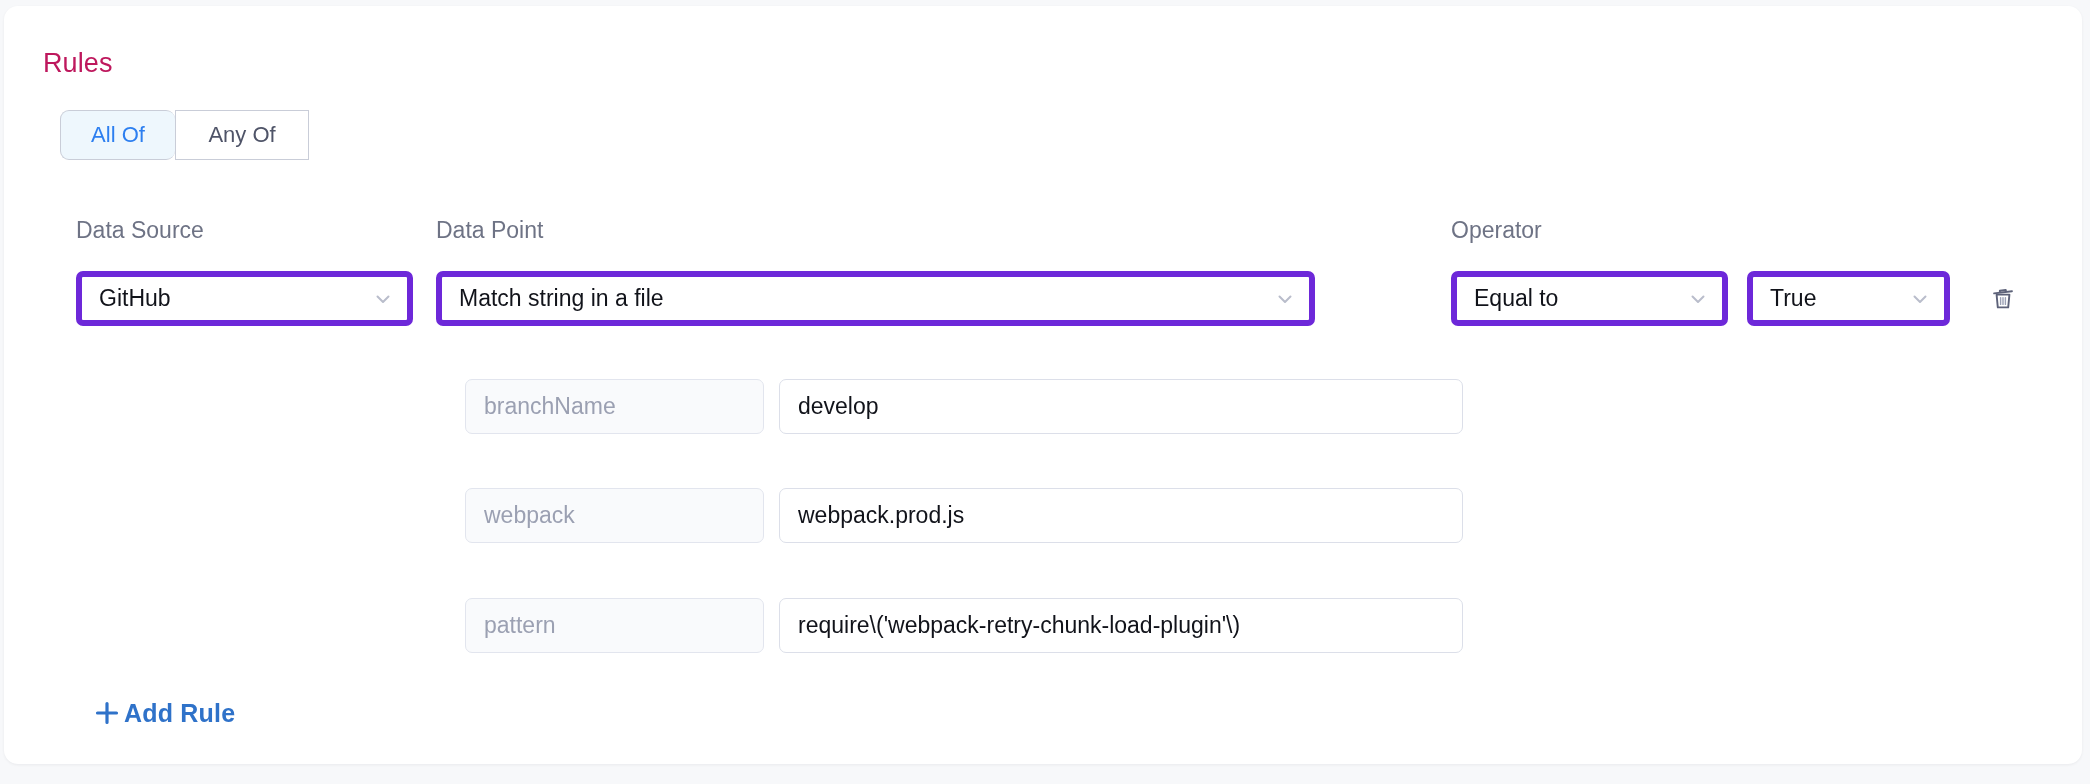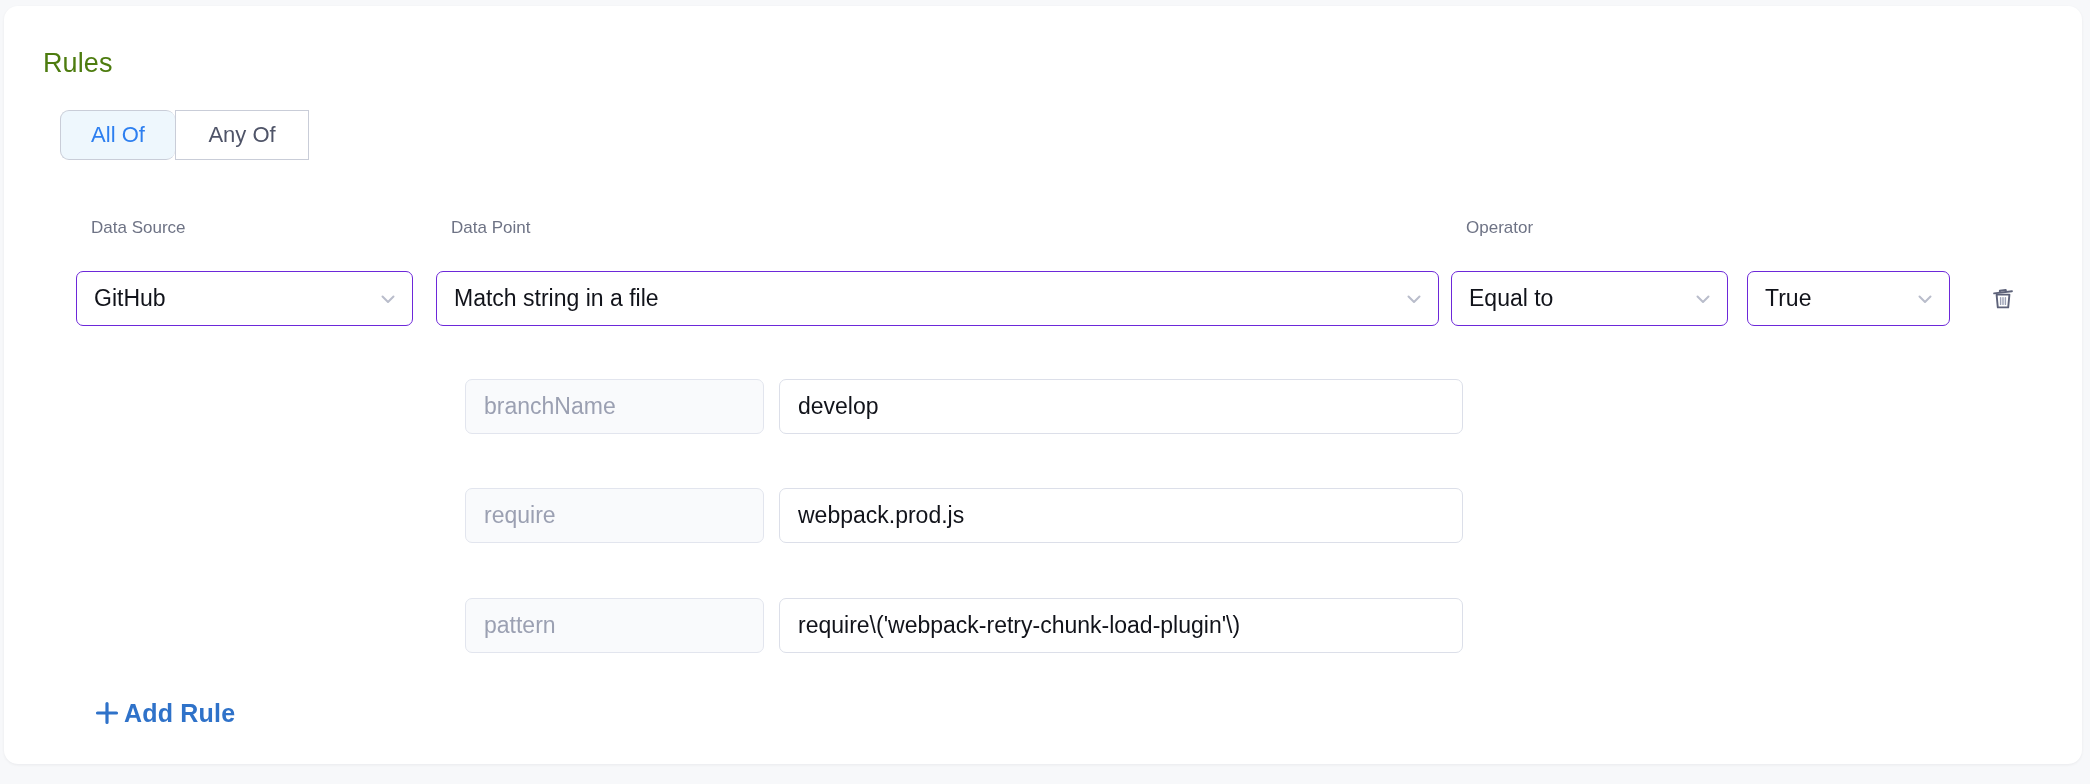--- a/index.html
+++ b/index.html
@@ -27,21 +27,21 @@
     box-sizing: border-box;
     overflow: hidden;
   }
 
   
   .rules-title {
     position: absolute;
     left: 39px;
     top: 44px;
     font-size: 27px;
-    color: #4d7c0f;
+    color: #be185d;
     letter-spacing: 0.1px;
     line-height: 1;
   }
 
   
   .toggle-group {
     position: absolute;
     left: 56px;
     top: 104px;
     display: flex;
@@ -62,37 +62,36 @@
   .toggle-btn.active {
     background: #eef7fd;
     color: #2d7ff0;
   }
   .toggle-btn:first-child { width: 115px; border-right: none; border-radius: 9px; }
   .toggle-btn:last-child  { width: 134px; }
 
   
   .col-label {
     position: absolute;
-    font-size: 17px;
+    font-size: 23px;
     color: #6e7385;
     line-height: 1;
     white-space: nowrap;
-    margin-left: 15px;
   }
   .label-data-source { left: 72px;   top: 213px; }
   .label-data-point  { left: 432px;  top: 213px; }
   .label-operator    { left: 1447px; top: 213px; }
 
   
   .select {
     position: absolute;
     box-sizing: border-box;
     height: 55px;
     background: #ffffff;
-    border: 1px solid #6d28d9;
+    border: 6px solid #6d28d9;
     border-radius: 7px;
     display: flex;
     align-items: center;
     padding: 0 14px 0 17px;
     cursor: pointer;
     gap: 19px;
   }
   .select .sel-value {
     flex: 1 1 auto;
     font-size: 23px;
@@ -104,21 +103,21 @@
   .chev {
     flex: 0 0 auto;
     width: 20px;
     height: 20px;
     margin-left: 8px;
     display: block;
   }
   .chev svg { display: block; }
 
   .sel-data-source { left: 72px;   top: 265px; width: 337px; }
-  .sel-data-point  { left: 432px;  top: 265px; width: 1003px; }
+  .sel-data-point  { left: 432px;  top: 265px; width: 879px; }
   .sel-operator    { left: 1447px; top: 265px; width: 277px; }
   .sel-value-bool  { left: 1743px; top: 265px; width: 203px; }
 
   
   .delete-btn {
     position: absolute;
     left: 1980px;
     top: 274px;
     width: 38px;
     height: 38px;
@@ -268,21 +267,21 @@
       </svg>
     </span>
   </button>
 
   <div class="param-row param-row-0">
     <div class="param-key">branchName</div>
     <div class="param-value">develop</div>
   </div>
 
   <div class="param-row param-row-1">
-    <div class="param-key">require</div>
+    <div class="param-key">webpack</div>
     <div class="param-value">webpack.prod.js</div>
   </div>
 
   <div class="param-row param-row-2">
     <div class="param-key">pattern</div>
     <div class="param-value">require\('webpack-retry-chunk-load-plugin'\)</div>
   </div>
 
   <button class="add-rule">
     <span class="plus-icon">

